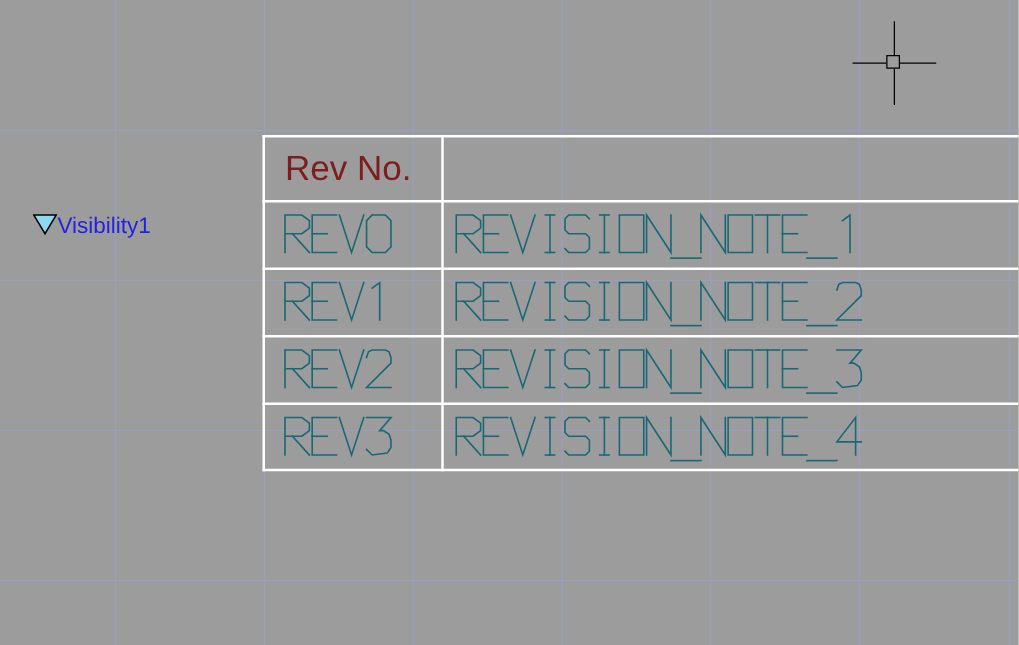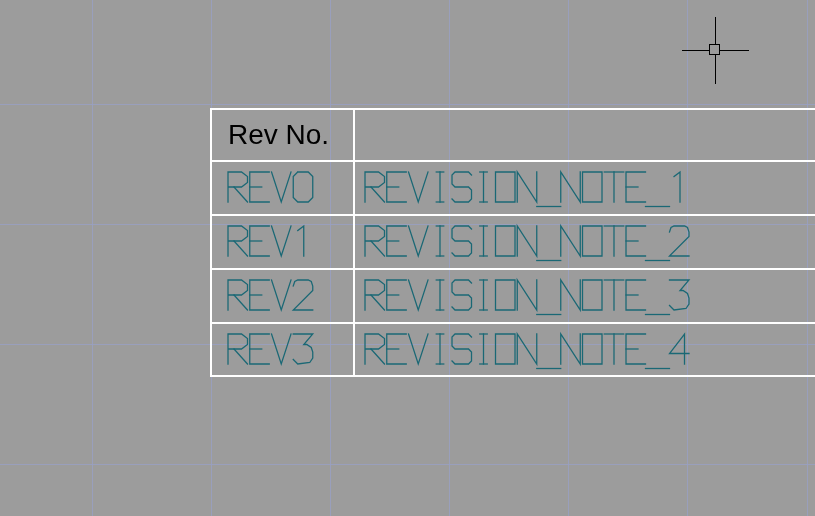--- a/index.html
+++ b/index.html
@@ -14,21 +14,21 @@
   .gv{position:absolute;top:0;bottom:0;width:1px;background:#99A0C2;opacity:.85;}
   .gh{position:absolute;left:0;right:0;height:1px;background:#99A0C2;opacity:.85;}
   
   .tl-h{position:absolute;left:210px;width:605px;height:2px;background:#FFFFFF;z-index:3;}
   .tl-v{position:absolute;top:108px;height:269px;width:2px;background:#FFFFFF;z-index:3;}
   
   .cell{position:absolute;display:flex;align-items:center;z-index:4;}
   .cell.c1{left:212px;width:141px;}
   .cell.c2{left:355px;width:460px;}
   .hdr{height:50px;top:110px;}
-  .hdr .hlabel{color:#000000;font-size:28px;letter-spacing:0px;}
+  .hdr .hlabel{color:#7f1d1d;font-size:28px;letter-spacing:0px;}
   .hdr.c1 .hlabel{margin-left:16px;}
   .hdr.c2 .hlabel{margin-left:13px;}
   .drow{height:52px;align-items:flex-start;}
   .cadtext{margin-top:10px;}
   .c1 .cadtext{margin-left:16px;}
   .c2 .cadtext{margin-left:10px;}
   .cadtext svg{display:block;overflow:visible;}
   .cadtext svg polyline{fill:none;stroke:var(--cad-color,#1A6875);stroke-width:0.85;stroke-linecap:square;stroke-linejoin:miter;}
   
   #visibility{position:absolute;left:26px;top:170px;display:flex;align-items:flex-start;z-index:5;}
@@ -230,18 +230,24 @@
           <polyline points="159.5,0 172.5,0"></polyline>
           <polyline points="166,0 166,20"></polyline>
           <polyline points="187,0 174,0 174,20 187,20"></polyline>
           <polyline points="174,10 182,10"></polyline>
           <polyline points="187,23 203,23"></polyline>
           <polyline points="213,20 213,0 203,13 216,13"></polyline>
         </svg>
       </div>
   </div>
 
+  <div id="visibility">
+    <svg width="20" height="19">
+      <polygon points="1,2 19,2 10,17" fill="#8FD8F2" stroke="#000000" stroke-width="1.2"></polygon>
+    </svg>
+    <span id="vis-label" style="color: rgb(34, 34, 226);">Visibility1</span>
+  </div>
 
   <div id="xh-h" class="xh"></div>
   <div id="xh-v" class="xh"></div>
   <div id="pickbox"></div>
 
 </div>
 
 </body></html>

